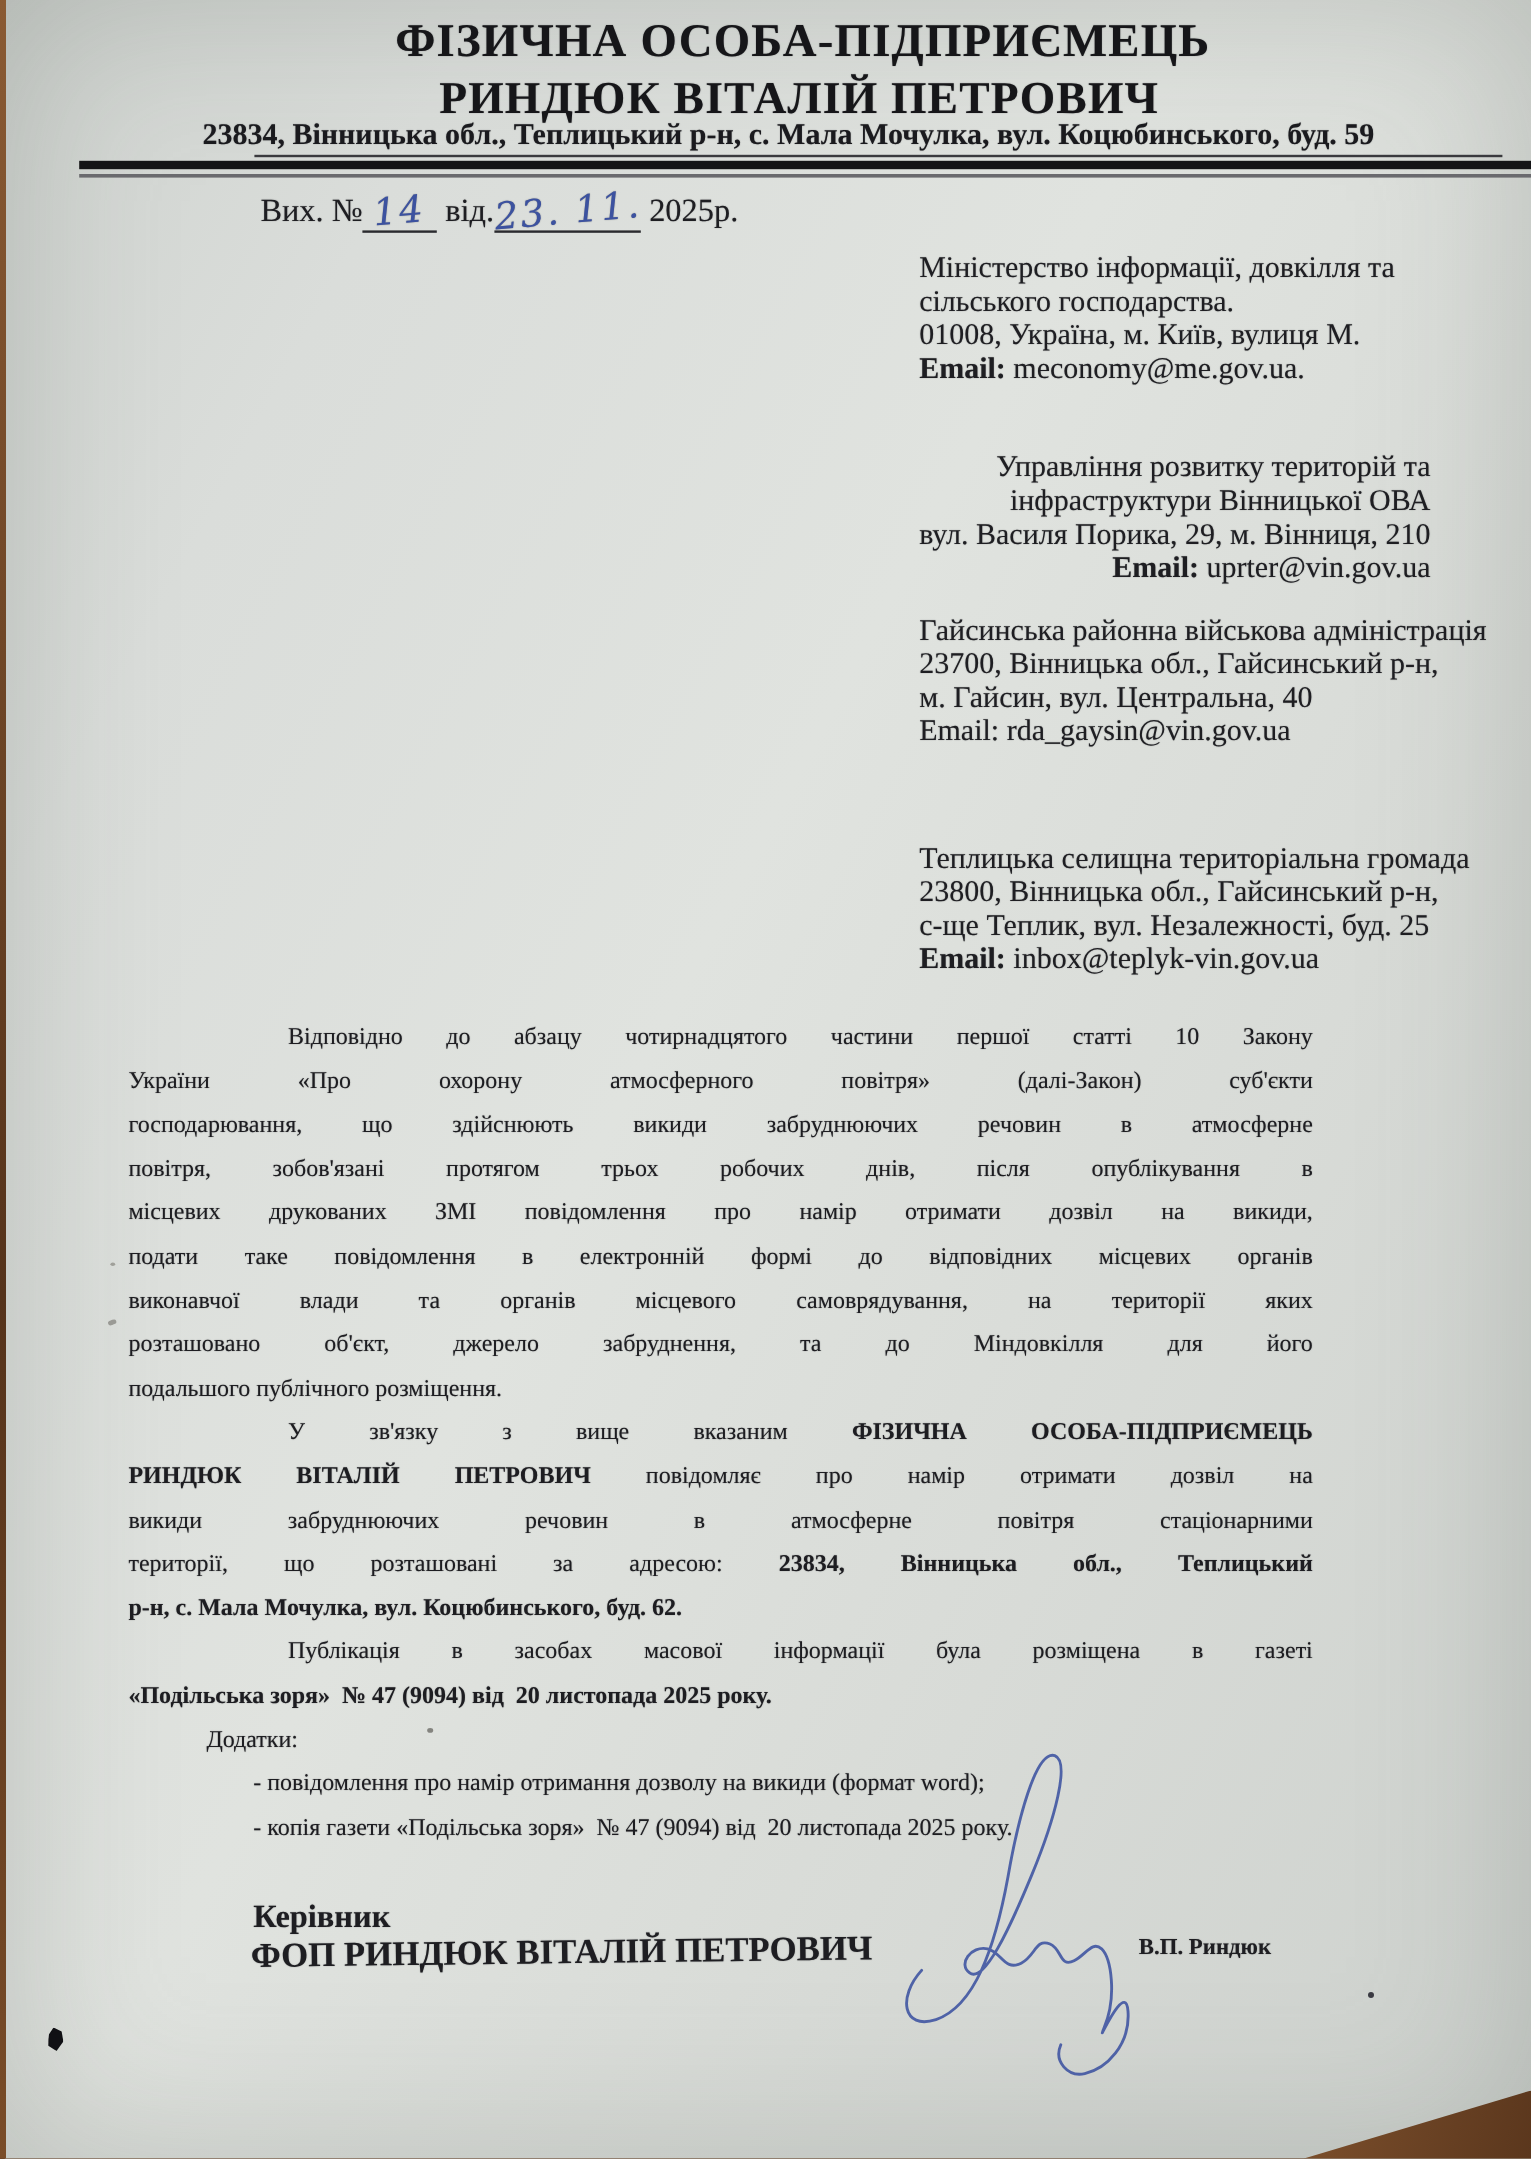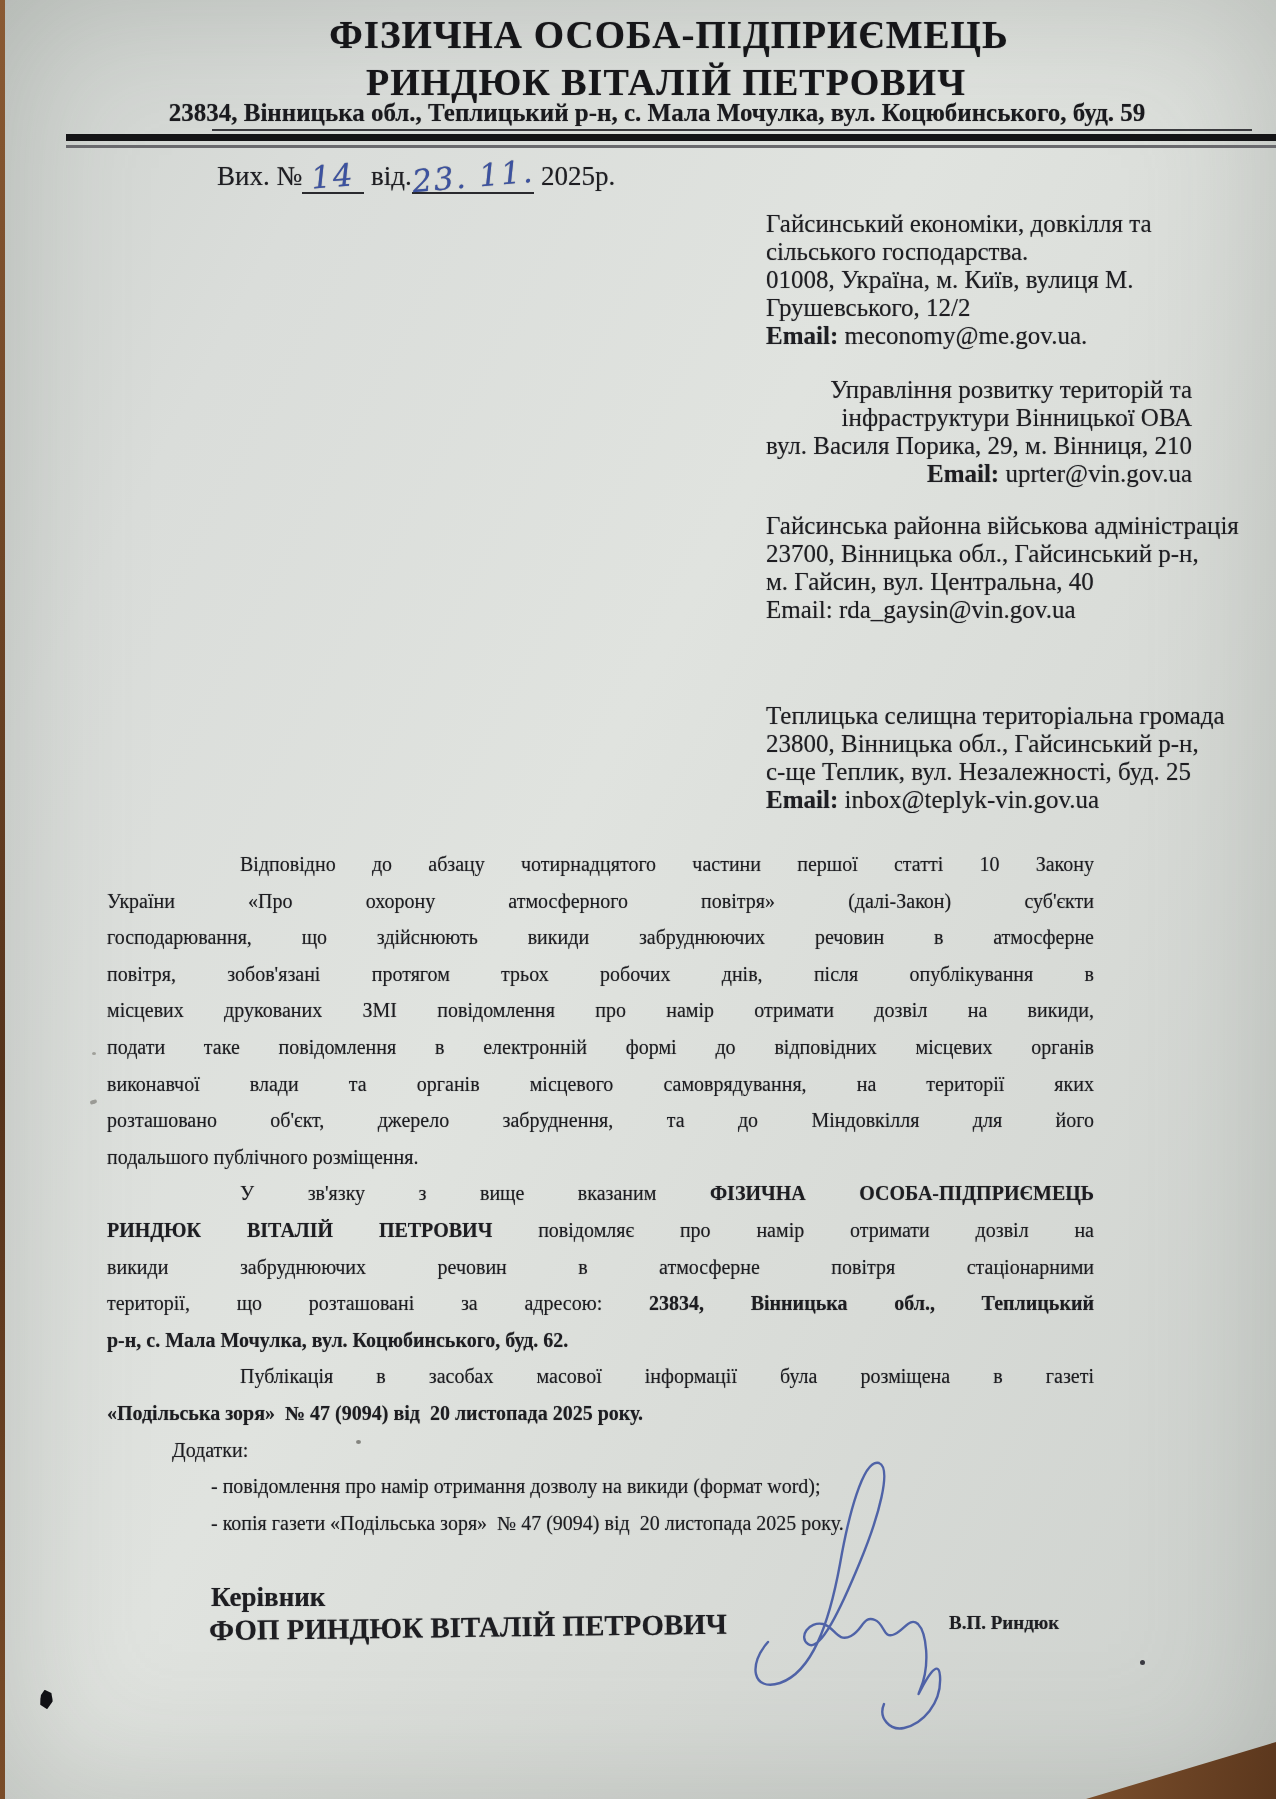--- a/index.html
+++ b/index.html
@@ -76,24 +76,23 @@
     <div class="abs rule-thin"></div>
 
     <div class="abs refline blur">
       <span>Вих. №</span><span class="blank blank-num"><span class="hand">14</span></span>
       <span>від.</span><span class="blank blank-date"><span class="hand">23. 11.</span></span>
       <span>2025р.</span>
     </div>
 
     <div class="abs recipients">
       <div class="rblock r1 blur">
-        <div>Гайсинський економіки, довкілля та</div>
+        <div>Міністерство інформації, довкілля та</div>
         <div>сільського господарства.</div>
         <div>01008, Україна, м. Київ, вулиця М.</div>
-        <div>Грушевського, 12/2</div>
         <div><span class="b">Email:</span> <span>meconomy@me.gov.ua.</span></div>
       </div>
       <div class="rblock r2 blur">
         <div>Управління розвитку територій та</div>
         <div>інфраструктури Вінницької ОВА</div>
         <div>вул. Василя Порика, 29, м. Вінниця, 210</div>
         <div><span class="b">Email:</span> <span>uprter@vin.gov.ua</span></div>
       </div>
       <div class="rblock r3 blur">
         <div>Гайсинська районна військова адміністрація</div>

